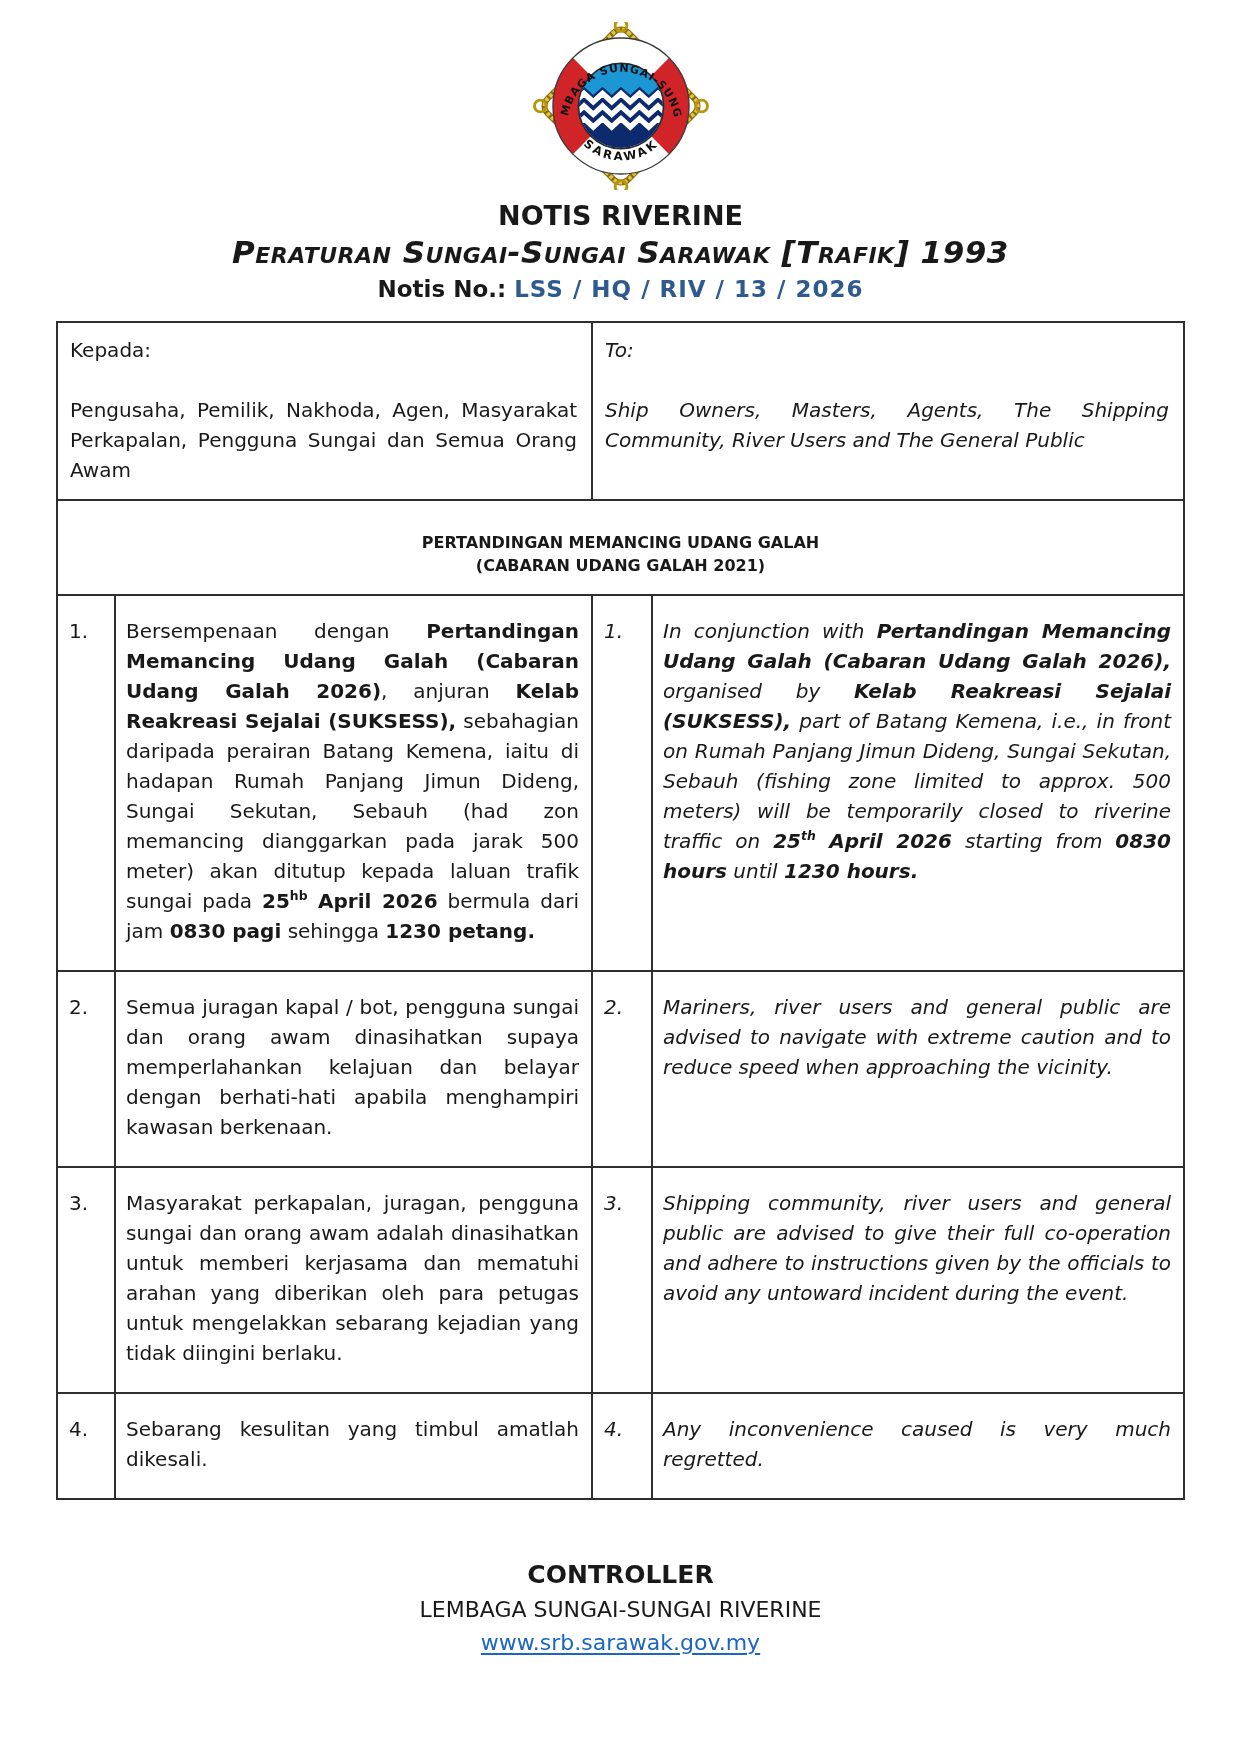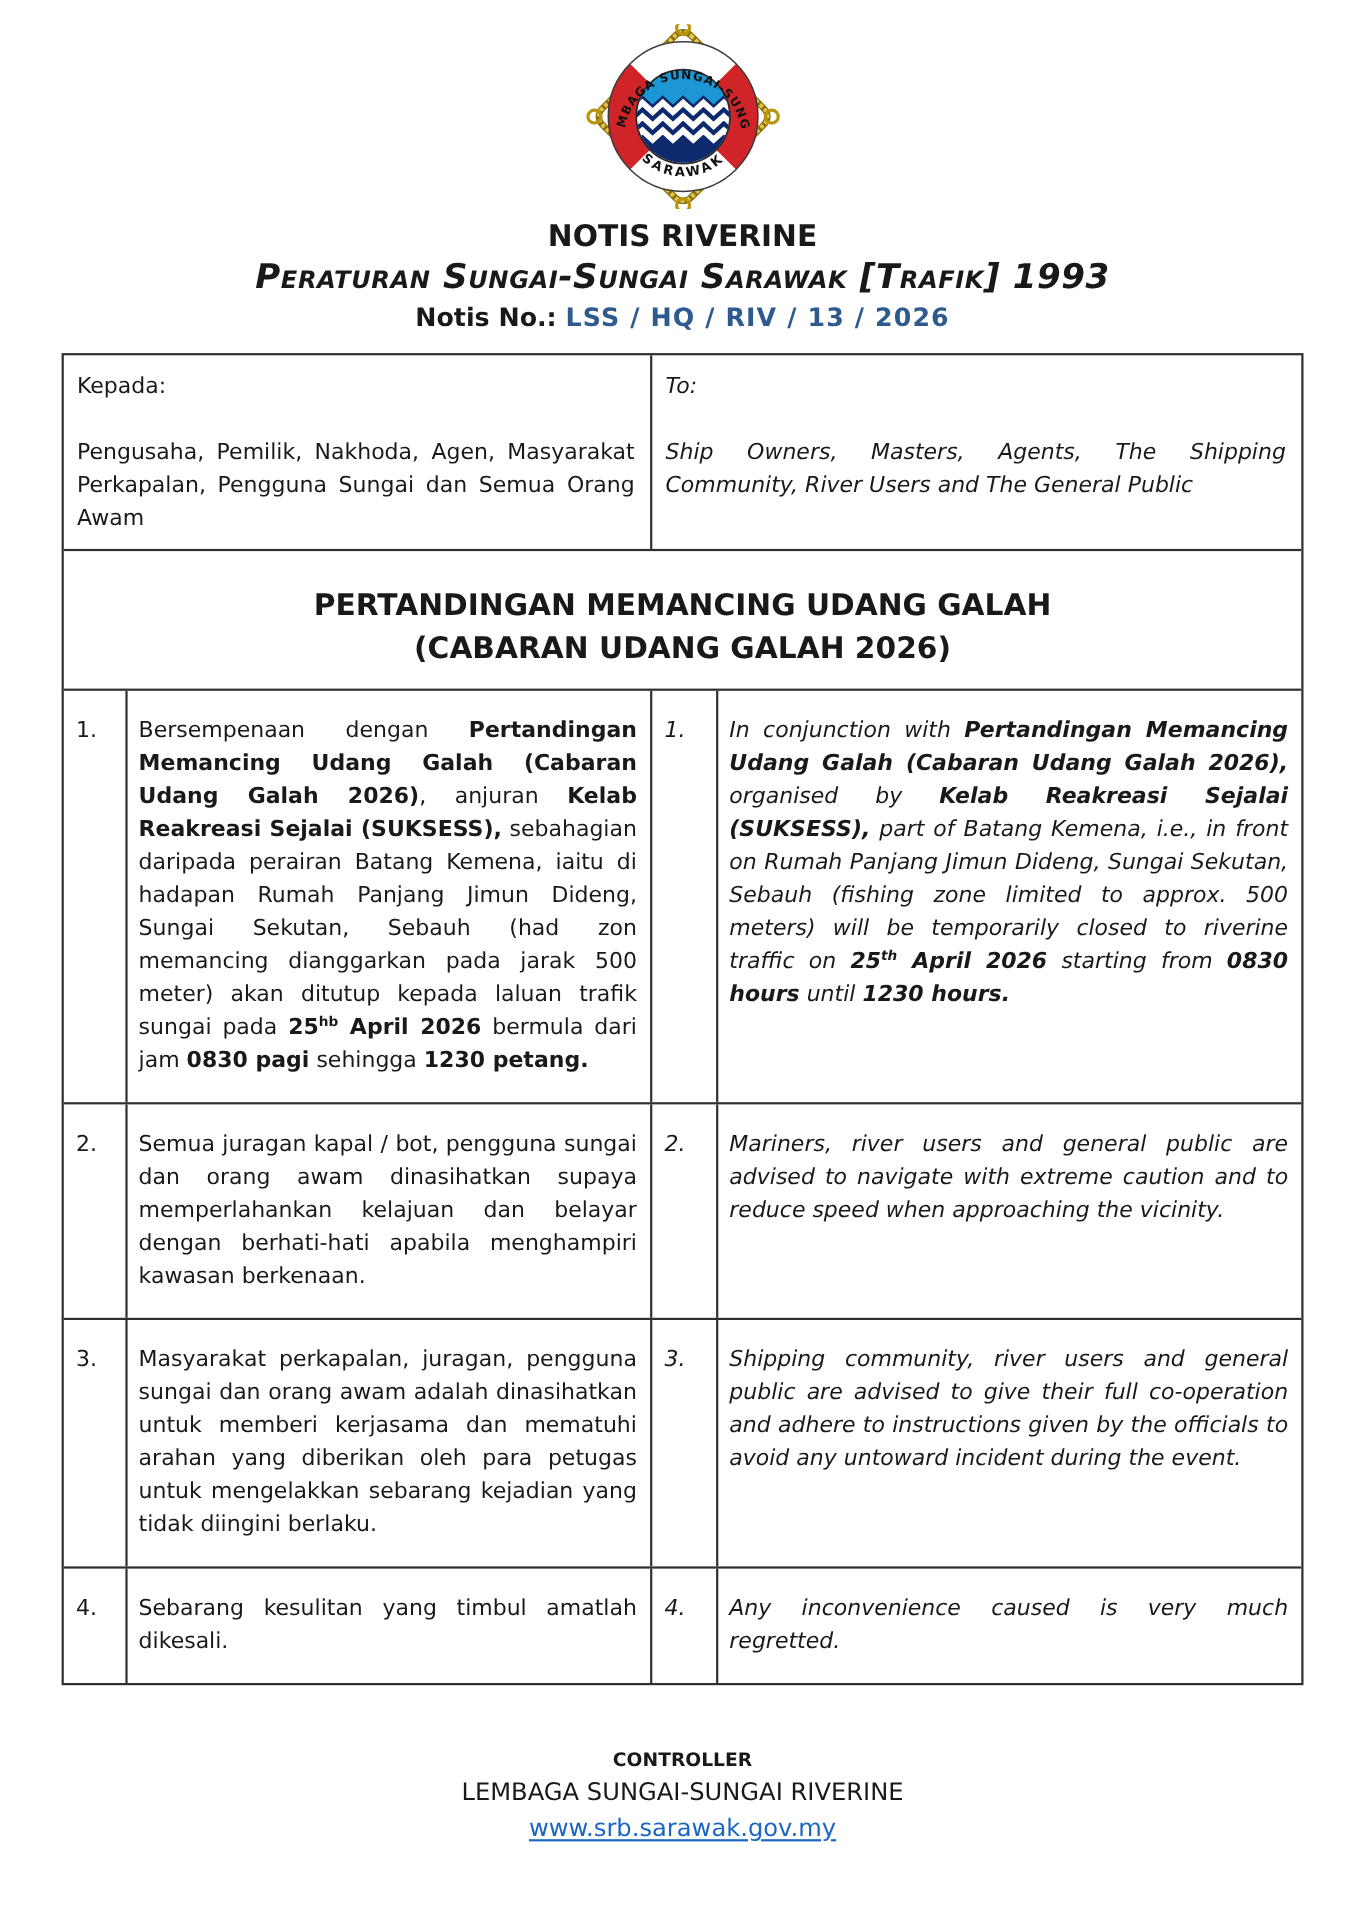--- a/index.html
+++ b/index.html
@@ -38,36 +38,36 @@
   }
   .addr{display:grid;grid-template-columns:535px 1fr;border-radius:18px;}
   .addr-cell{padding:12px 14px 14px 12px;}
   .addr-cell.malay{border-right:2px solid var(--border);}
   .addr-cell.english{font-style:italic;}
   .addr-label{margin-bottom:30px;}
   .addr-body{text-align:justify;}
 
   .subject{
     border-top:2px solid var(--border);
-    text-align:center;font-weight:bold;font-size:27px;line-height:1.45;
+    text-align:center;font-weight:bold;font-size:16px;line-height:1.45;
     padding:30px 10px 16px 10px;
   }
 
   .item-row{display:grid;grid-template-columns:58px 477px 60px 1fr;border-top:2px solid var(--border);}
   .cell{padding:20px 12px 24px 10px;}
   .cell.num{padding-left:11px;border-right:2px solid var(--border);}
   .cell.num.en{font-style:italic;}
   .cell.body-ms{border-right:2px solid var(--border);text-align:justify;}
   .cell.body-en{font-style:italic;text-align:justify;}
   .b{font-weight:bold;}
   sup{font-size:0.62em;line-height:0;}
 
   
   .footer{text-align:center;margin-top:56px;font-size:22px;line-height:1.5;}
-  .footer .signatory{font-weight:bold;font-size:17px;}
+  .footer .signatory{font-weight:bold;font-size:25px;}
   .footer .website a{
     color:var(--link-blue);font-weight:normal;text-decoration:underline;
     text-underline-offset:3px;
   }
 </style>
 </head>
 <body>
 
 <div class="page">
 
@@ -133,21 +133,21 @@
         <div class="addr-body">Pengusaha, Pemilik, Nakhoda, Agen, Masyarakat Perkapalan, Pengguna Sungai dan Semua Orang Awam</div>
       </div>
       <div class="addr-cell english">
         <div class="addr-label">To:</div>
         <div class="addr-body">Ship Owners, Masters, Agents, The Shipping Community, River Users and The General Public</div>
       </div>
     </div>
 
     <div class="subject">
       <div>PERTANDINGAN MEMANCING UDANG GALAH</div>
-      <div>(CABARAN UDANG GALAH 2026)</div>
+      <div>(CABARAN UDANG GALAH 2021)</div>
     </div>
 
     <div class="item-row">
       <div class="cell num">1.</div>
       <div class="cell body-ms"><span>Bersempenaan dengan </span><span class="b">Pertandingan Memancing Udang Galah (Cabaran Udang Galah 2026)</span><span>, anjuran </span><span class="b">Kelab Reakreasi Sejalai (SUKSESS),</span><span> sebahagian daripada perairan Batang Kemena, iaitu di hadapan Rumah Panjang Jimun Dideng, Sungai Sekutan, Sebauh (had zon memancing dianggarkan pada jarak 500 meter) akan ditutup kepada laluan trafik sungai pada </span><span class="b">25</span><sup class="b">hb</sup><span class="b"> April 2026</span><span> bermula dari jam </span><span class="b">0830 pagi</span><span> sehingga </span><span class="b">1230 petang.</span></div>
       <div class="cell num en">1.</div>
       <div class="cell body-en"><span>In conjunction with </span><span class="b">Pertandingan Memancing Udang Galah (Cabaran Udang Galah 2026),</span><span> organised by </span><span class="b">Kelab Reakreasi Sejalai (SUKSESS),</span><span> part of Batang Kemena, i.e., in front on Rumah Panjang Jimun Dideng, Sungai Sekutan, Sebauh (fishing zone limited to approx. 500 meters) will be temporarily closed to riverine traffic on </span><span class="b">25</span><sup class="b">th</sup><span class="b"> April 2026</span><span> starting from </span><span class="b">0830 hours</span><span> until </span><span class="b">1230 hours.</span></div>
     </div>
 
     <div class="item-row">

